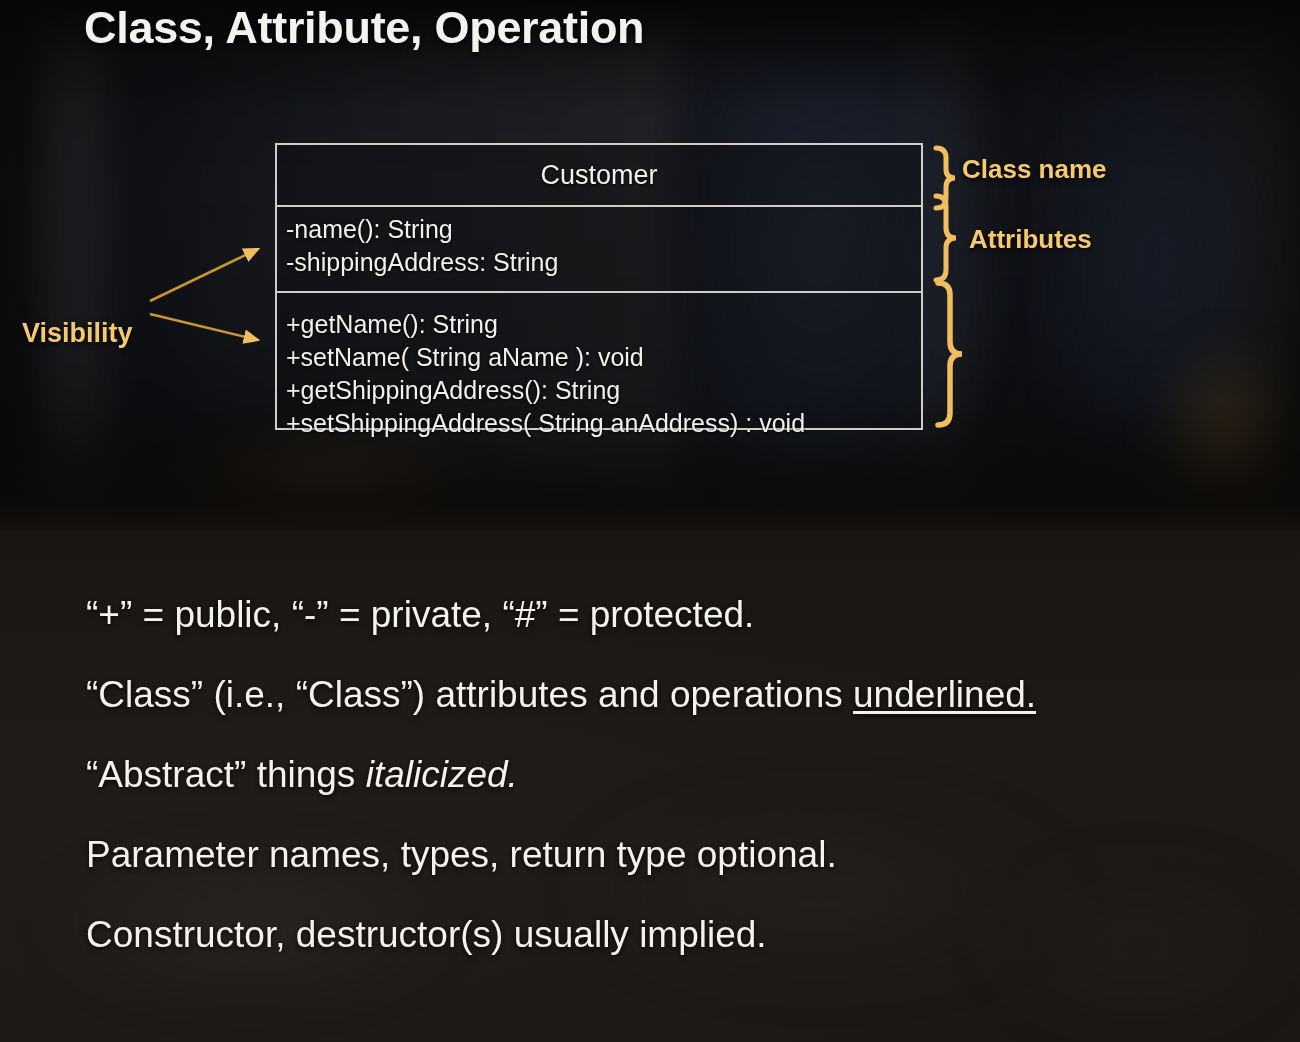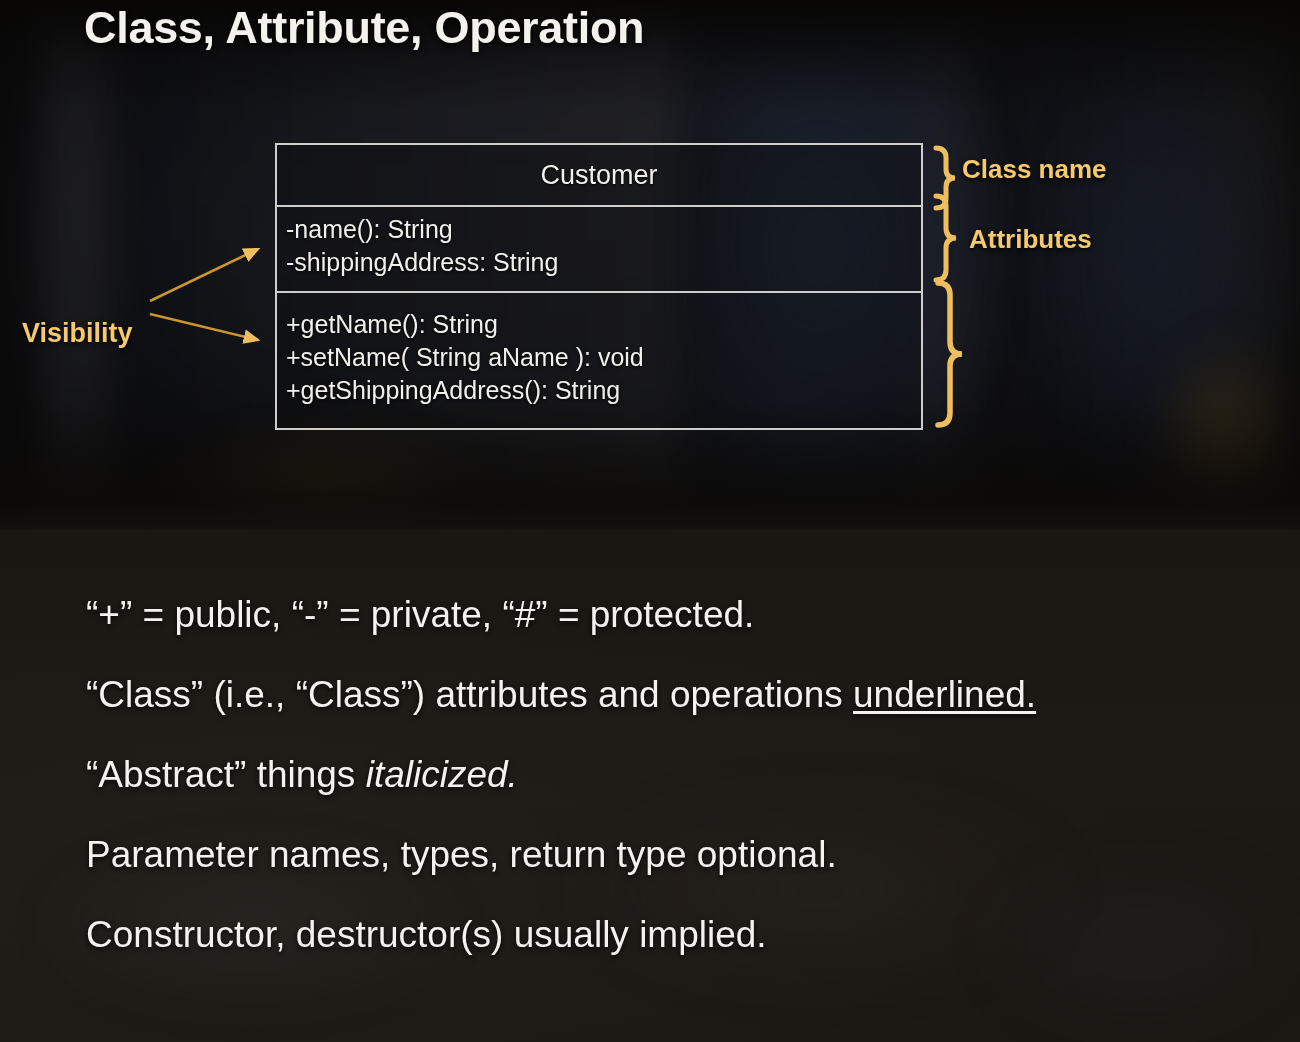--- a/index.html
+++ b/index.html
@@ -238,20 +238,21 @@
 
     <div class="uml-section" id="uml-attributes-section">
       <div class="uml-line">-name(): String</div>
       <div class="uml-line">-shippingAddress: String</div>
     </div>
 
     <div class="uml-section" id="uml-operations-section">
       <div class="uml-line">+getName(): String</div>
       <div class="uml-line">+setName( String aName ): void</div>
       <div class="uml-line">+getShippingAddress(): String</div>
+      <div class="uml-line">+setShippingAddress( String anAddress) : void</div>
     </div>
   </div>
 
   <svg id="annot-svg">
 
     <path d="M 936 148 q 10 0 10 10 l 0 11 q 0 9 9 9 q -9 0 -9 9 l 0 11 q 0 10 -10 10" fill="none" stroke="#F0BE5E" stroke-width="5" stroke-linecap="round"></path>
 
     <path d="M 936 196 q 10 0 10 10 l 0 22 q 0 10 10 10 q -10 0 -10 10 l 0 22 q 0 10 -10 10" fill="none" stroke="#F0BE5E" stroke-width="5" stroke-linecap="round"></path>
 
     <path d="M 938 283 q 12 0 12 12 l 0 47 q 0 12 12 12 q -12 0 -12 12 l 0 47 q 0 12 -12 12" fill="none" stroke="#F0BE5E" stroke-width="5.5" stroke-linecap="round"></path>

